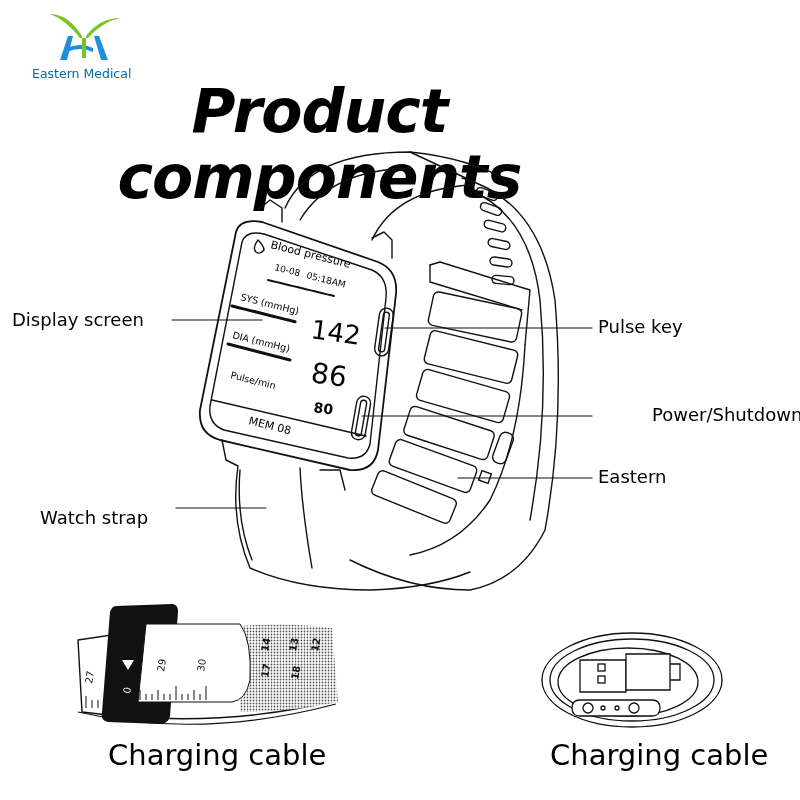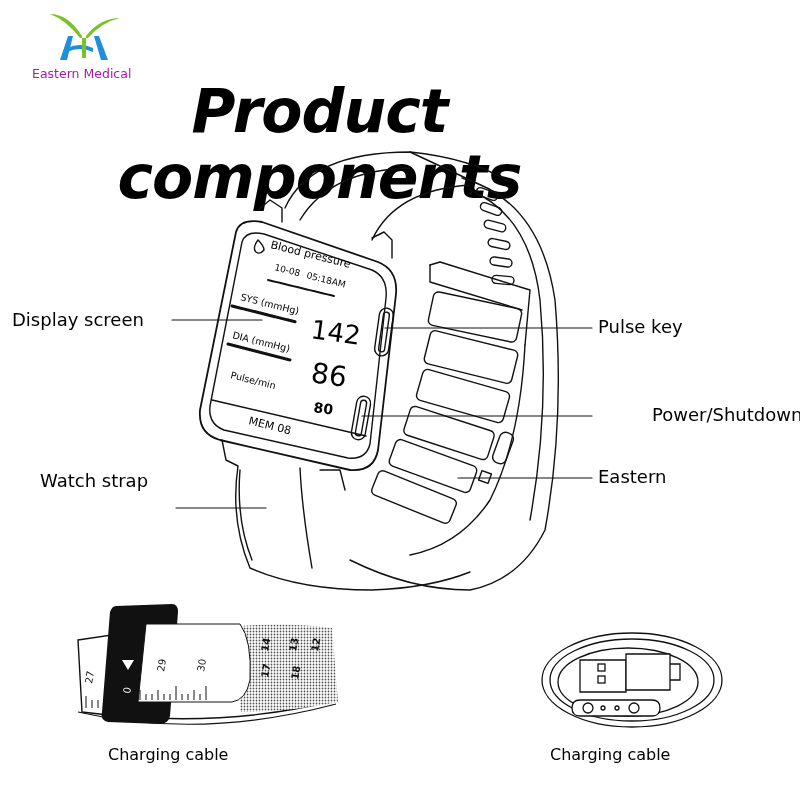--- a/index.html
+++ b/index.html
@@ -1,22 +1,22 @@
 <!DOCTYPE html>
 <html><head>
   <meta charset="utf-8">
   <style>
     html, body { margin: 0; padding: 0; background: #ffffff; }
     body { width: 800px; height: 800px; position: relative; overflow: hidden; font-family: "Liberation Sans", sans-serif; color: #000; }
     .abs { position: absolute; }
     .logo { left: 20px; top: 8px; width: 130px; height: 70px; }
-    .logo-text { position: absolute; left: 12px; top: 58px; font-size: 12.5px; color: #a21caf; white-space: nowrap; font-family: "DejaVu Sans", sans-serif; }
+    .logo-text { position: absolute; left: 12px; top: 58px; font-size: 12.5px; color: #0369a1; white-space: nowrap; font-family: "DejaVu Sans", sans-serif; }
     .title { left: 0; top: 78px; width: 639px; text-align: center; font-family: "DejaVu Sans", sans-serif; font-weight: bold; font-size: 60px; letter-spacing: -1px; line-height: 66px; font-style: italic; transform: skewX(0deg); }
     .label { font-size: 18px; line-height: 26px; white-space: nowrap; font-family: "DejaVu Sans", sans-serif; }
-    .caption { font-size: 16px; line-height: 28px; white-space: nowrap; font-family: "DejaVu Sans", sans-serif; }
+    .caption { font-size: 29px; line-height: 28px; white-space: nowrap; font-family: "DejaVu Sans", sans-serif; }
     svg { position: absolute; left: 0; top: 0; }
     .screen-text { font-family: "DejaVu Sans", sans-serif; fill: #000; }
   </style>
 </head>
 <body>
 
 <div class="abs logo">
   <svg width="130" height="60" viewBox="0 0 130 60">
 
     <path d="M40 52 L48 28 L53 28 L47 52 Z" fill="#1e8fd8"></path>
@@ -102,21 +102,21 @@
     <text x="310" y="338" font-size="26" transform="rotate(8 310 338)">142</text>
     <text x="232" y="338" font-size="9.5" transform="rotate(14 232 338)">DIA (mmHg)</text>
     <text x="310" y="382" font-size="28" transform="rotate(8 310 382)">86</text>
     <text x="230" y="378" font-size="9.5" transform="rotate(14 230 378)">Pulse/min</text>
     <text x="313" y="412" font-size="14" font-weight="bold" transform="rotate(8 313 412)">80</text>
     <text x="248" y="424" font-size="11" transform="rotate(14 248 424)">MEM 08</text>
   </g>
 </svg>
 
 <div class="abs label" style="left:12px; top:307px;">Display screen</div>
-<div class="abs label" style="left:40px; top:468px;">Watch strap</div>
+<div class="abs label" style="left:40px; top:505px;">Watch strap</div>
 <div class="abs label" style="left:598px; top:314px;">Pulse key</div>
 <div class="abs label" style="left:628px; top:402px;margin-left:24px;">
   <div>Power/Shutdown</div>
 </div>
 <div class="abs label" style="left:598px; top:464px;">Eastern</div>
 
 <svg width="800" height="800" viewBox="0 0 800 800" style="pointer-events:none">
   <defs>
     <pattern id="halftone" width="3" height="3" patternUnits="userSpaceOnUse">
       <rect width="3" height="3" fill="#fff"></rect>

